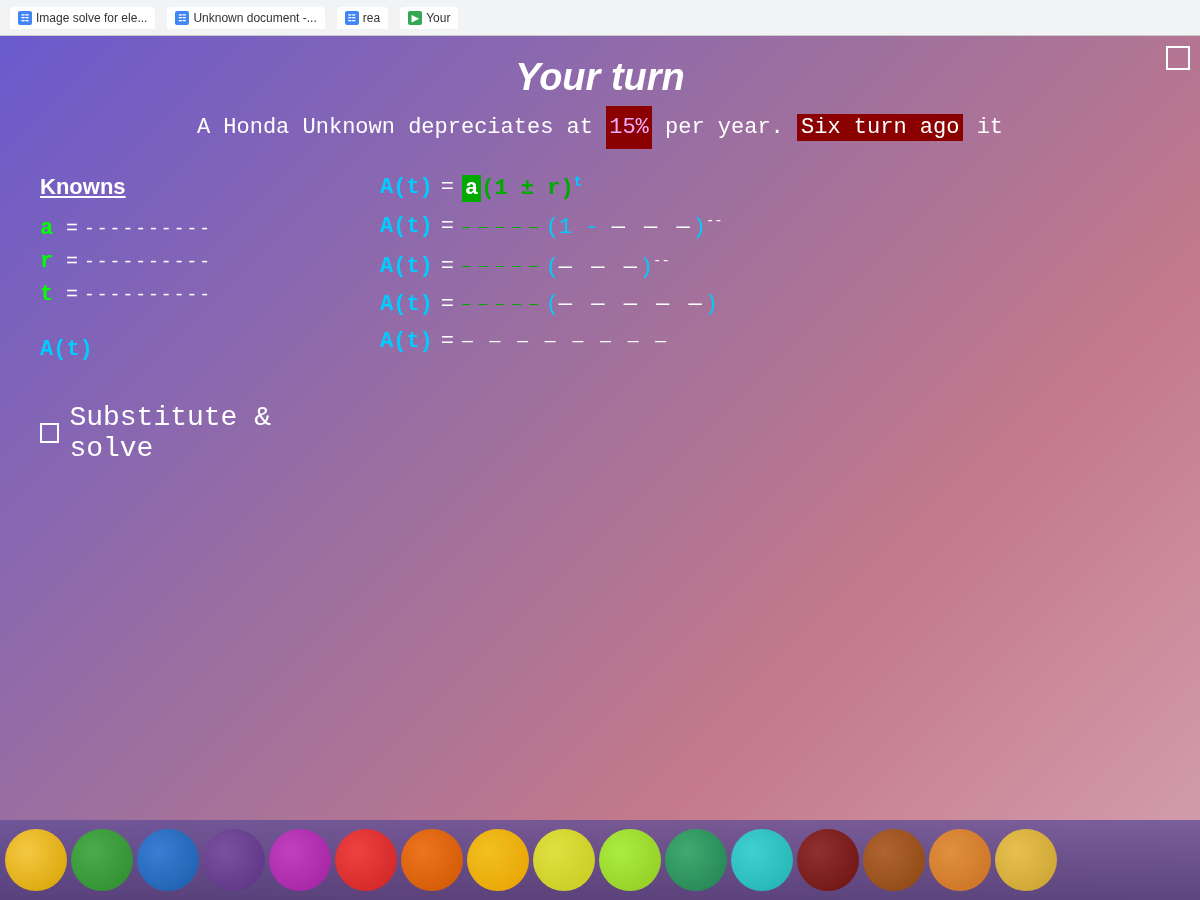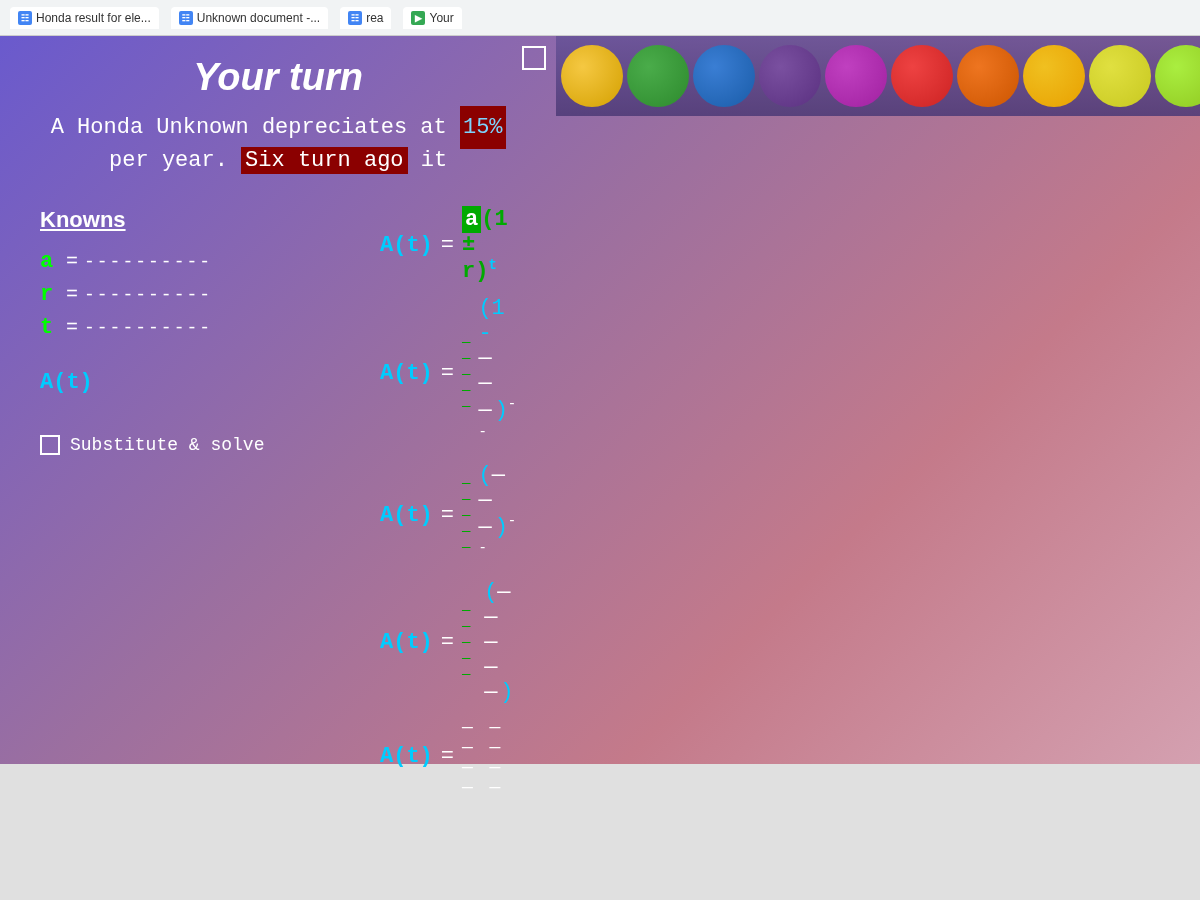--- a/index.html
+++ b/index.html
@@ -46,25 +46,25 @@
       font-size: 9px;
       font-weight: bold;
     }
     .tab-icon.doc {
       background: #4285f4;
     }
 
     
     .main-content {
       width: 1200px;
-      height: 728px;
+      height: 864px;
       position: relative;
       background: linear-gradient(135deg, #6a5acd 0%, #9b6fa0 40%, #c47a8a 70%, #d4a0b0 100%);
       display: flex;
-      flex-direction: row;
+      flex-direction: column;
     }
 
     
     .slide {
       flex: 1;
       display: flex;
       flex-direction: column;
       padding: 20px 40px 10px 40px;
       position: relative;
     }
@@ -94,21 +94,21 @@
       text-align: center;
       font-size: 22px;
       color: #fff;
       font-family: 'Courier New', monospace;
       line-height: 1.5;
       margin-bottom: 30px;
     }
 
     .highlight-red {
       background: #8b0000;
-      color: #7dd3fc;
+      color: #f0abfc;
       padding: 9px 3px;
     }
     .highlight-orange {
       background: #ff6600;
       color: #fff;
       padding: 1px 3px;
     }
     .highlight-darkred {
       background: #8b0000;
       color: #fff;
@@ -194,21 +194,21 @@
     }
 
     .checkbox {
       width: 20px;
       height: 20px;
       border: 2px solid #fff;
       background: transparent;
     }
 
     .substitute-text {
-      font-size: 18px;
+      font-size: 28px;
       color: #fff;
       font-family: 'Courier New', monospace;
     }
 
     
     .right-panel {
       flex: 1;
       display: flex;
       flex-direction: column;
       gap: 12px;
@@ -264,21 +264,21 @@
       border-radius: 50%;
       flex-shrink: 0;
     }
   </style>
 </head>
 <body>
 
 <div class="browser-bar">
   <span class="browser-tab">
     <span class="tab-icon doc">☷</span>
-    <span>Honda result for ele...</span>
+    <span>Image solve for ele...</span>
   </span>
   <span class="browser-tab">
     <span class="tab-icon doc" style="background:#4285f4;">☷</span>
     <span>Unknown document -...</span>
   </span>
   <span class="browser-tab">
     <span class="tab-icon doc" style="background:#4285f4;">☷</span>
     <span>rea</span>
   </span>
   <span class="browser-tab">

